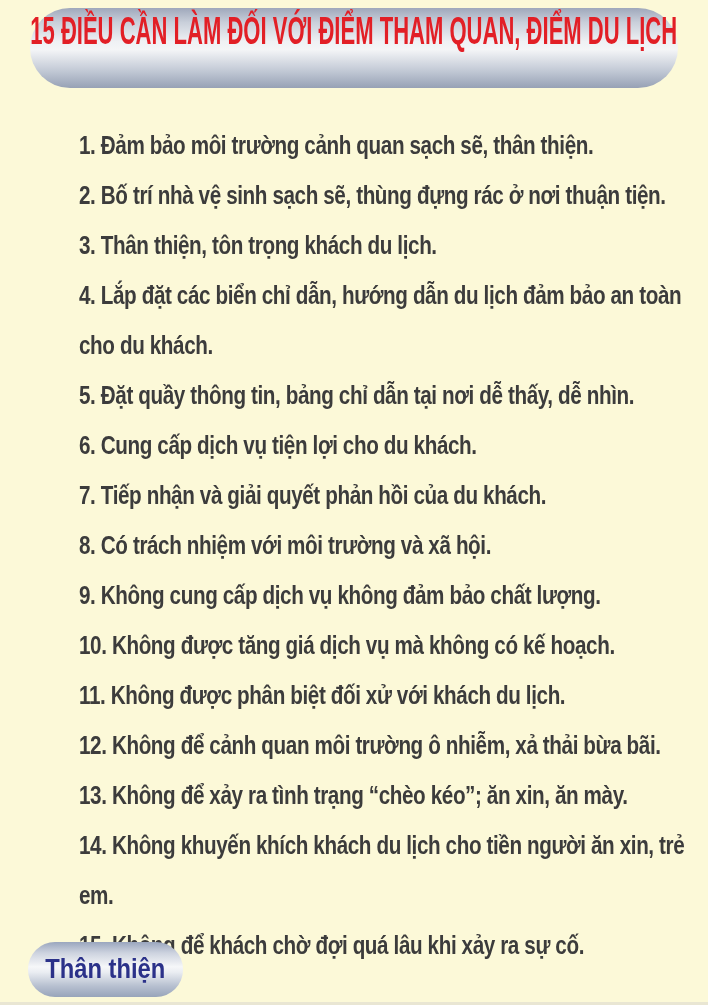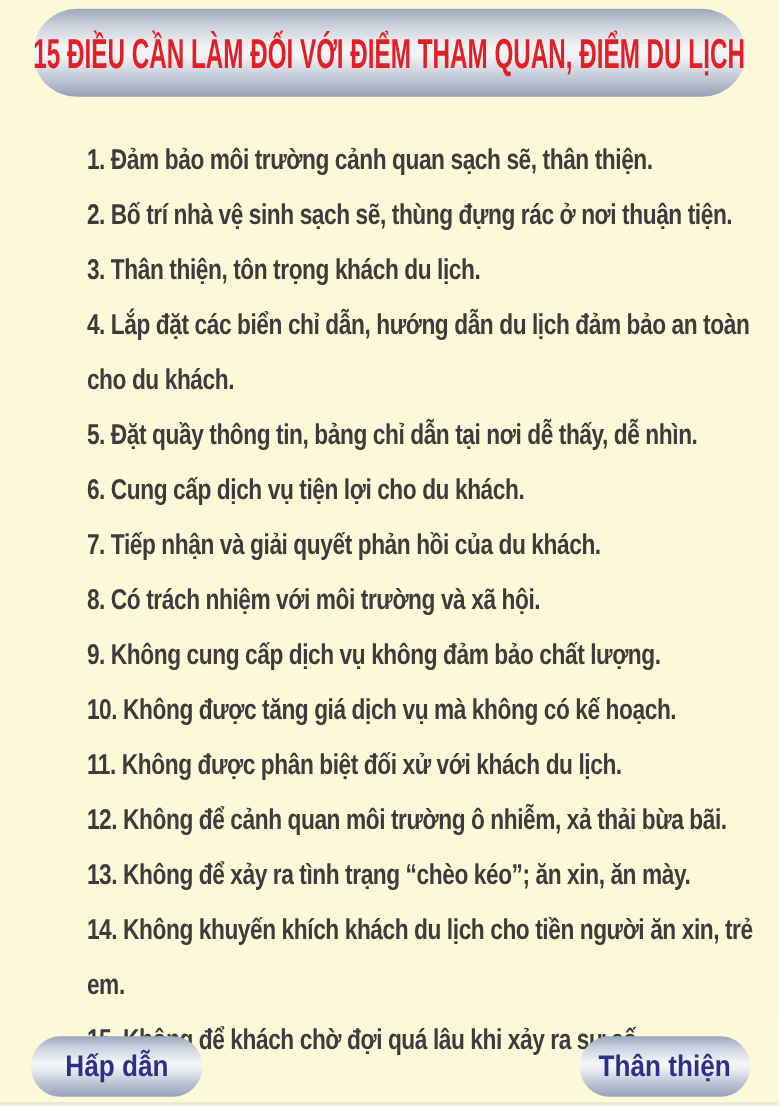--- a/index.html
+++ b/index.html
@@ -22,21 +22,21 @@
     height: 80px;
     border-radius: 40px;
     background: linear-gradient(180deg,
       #9FA8BB 0%,
       #C9CFDA 18%,
       #EFF1F4 42%,
       #F4F5F7 52%,
       #C3CAD6 78%,
       #97A1B5 100%);
     display: flex;
-    align-items: center;
+    align-items: flex-start;
     justify-content: center;
   }
   .banner h1 {
     margin: 0;
     font-size: 38px;
     font-weight: bold;
     color: #E21F26;
     white-space: nowrap;
     transform: scaleX(0.58);
     transform-origin: center center;
@@ -135,23 +135,20 @@
     <p>9. Không cung cấp dịch vụ không đảm bảo chất lượng.</p>
     <p>10. Không được tăng giá dịch vụ mà không có kế hoạch.</p>
     <p>11. Không được phân biệt đối xử với khách du lịch.</p>
     <p>12. Không để cảnh quan môi trường ô nhiễm, xả thải bừa bãi.</p>
     <p>13. Không để xảy ra tình trạng “chèo kéo”; ăn xin, ăn mày.</p>
     <p>14. Không khuyến khích khách du lịch cho tiền người ăn xin, trẻ em.</p>
     <p>15. Không để khách chờ đợi quá lâu khi xảy ra sự cố.</p>
   </div>
 
   <div class="tags">
-    <button class="pill pill-2">
-      <span>Hấp dẫn</span>
-    </button>
     <button class="pill pill-4">
       <span>Thân thiện</span>
     </button>
   </div>
 
   <div class="bottom-edge"></div>
 
 </div>
 
 </body></html>

